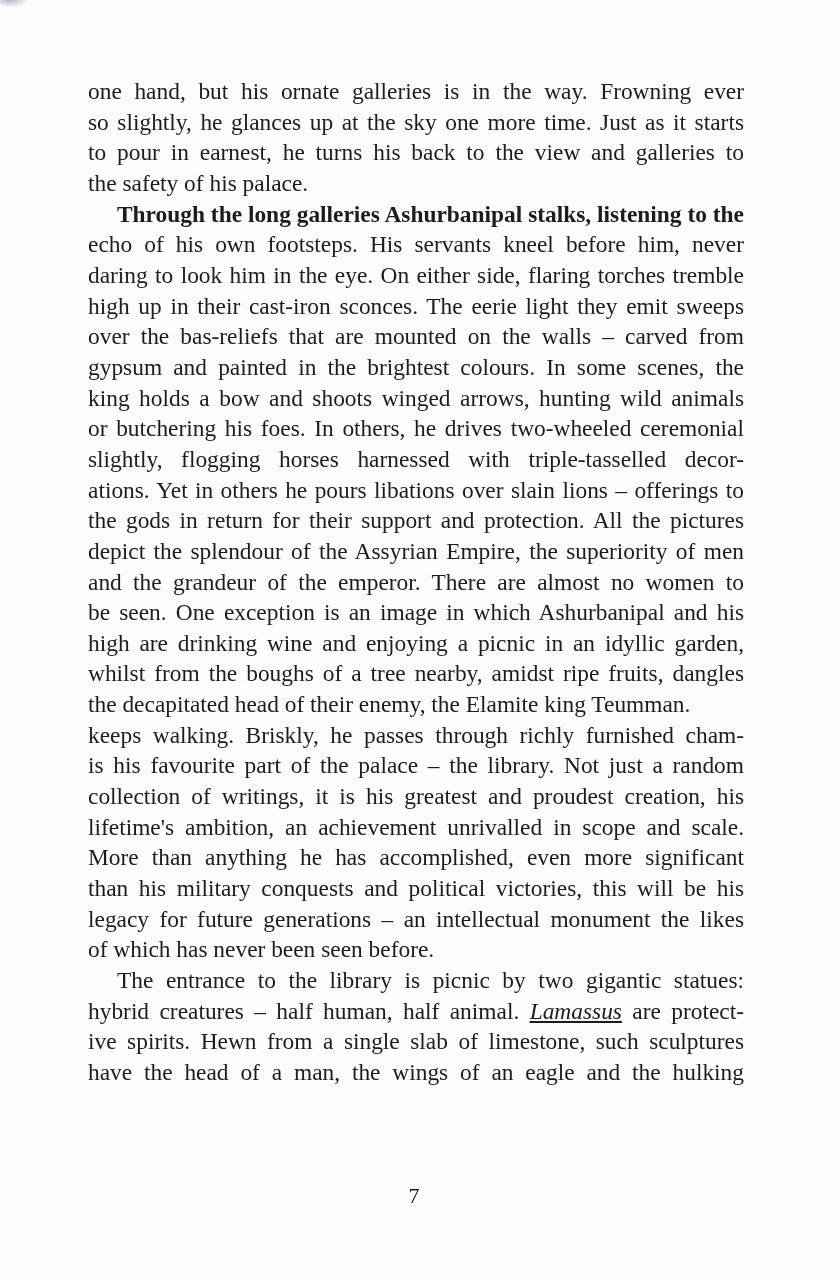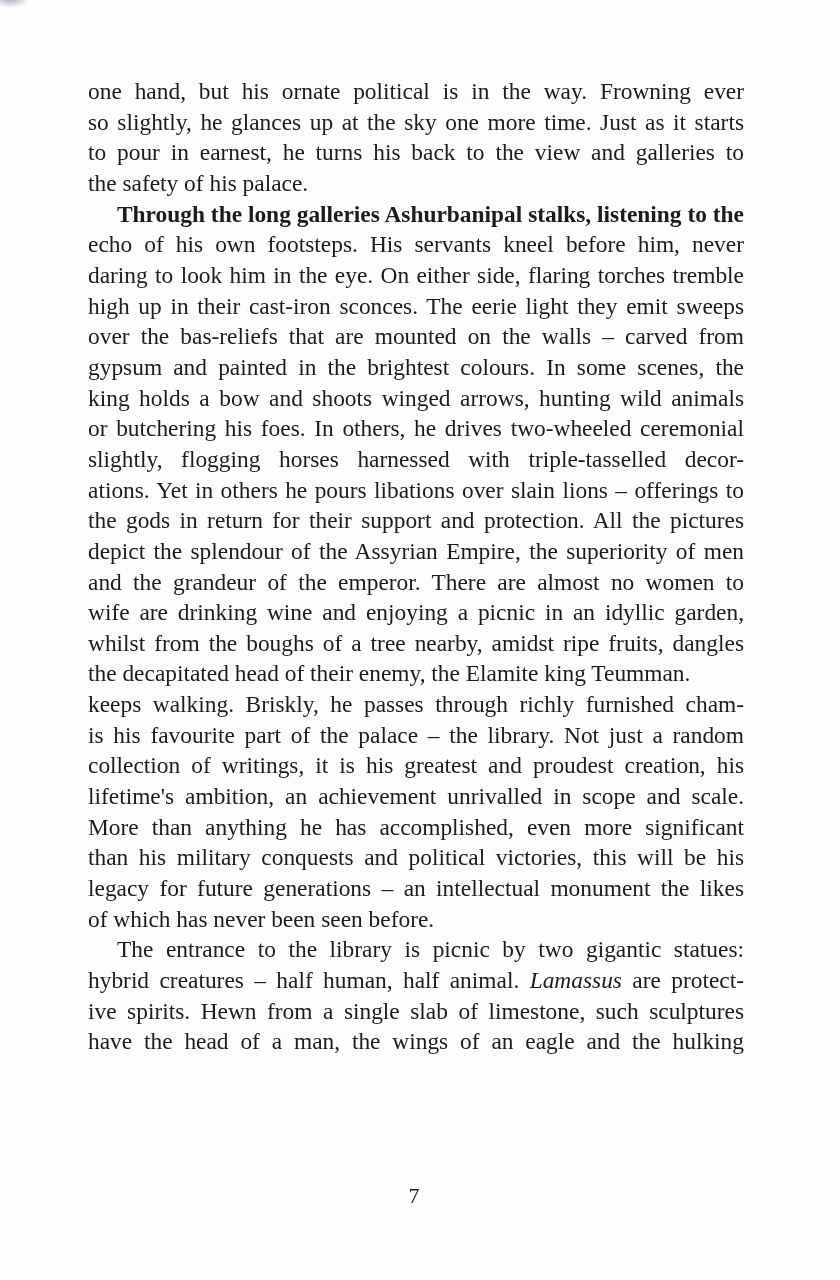--- a/index.html
+++ b/index.html
@@ -54,49 +54,50 @@
       position: absolute;
       left: 0;
       width: 840px;
       top: 1183px;
       text-align: center;
       font-family: "Liberation Serif", "DejaVu Serif", serif;
       font-size: 22px;
       color: #1c1c1c;
       margin-left: -6px;
     }
-    em { font-style: italic; }
+    em { font-style: italic; text-decoration: underline; }
   </style>
 </head>
 <body>
 
 <div class="page">
   <div class="corner-shadow"></div>
   <div class="text-block" id="text-block">
       <p>
-        <span class="line">one hand, but his ornate political is in the way. Frowning ever</span>
+        <span class="line">one hand, but his ornate galleries is in the way. Frowning ever</span>
         <span class="line">so slightly, he glances up at the sky one more time. Just as it starts</span>
         <span class="line">to pour in earnest, he turns his back to the view and galleries to</span>
         <span class="line last">the safety of his palace.</span>
       </p>
       <p>
         <span class="line" style="padding-left: 29px; font-weight: bold;">Through the long galleries Ashurbanipal stalks, listening to the</span>
         <span class="line">echo of his own footsteps. His servants kneel before him, never</span>
         <span class="line">daring to look him in the eye. On either side, flaring torches tremble</span>
         <span class="line">high up in their cast-iron sconces. The eerie light they emit sweeps</span>
         <span class="line">over the bas-reliefs that are mounted on the walls – carved from</span>
         <span class="line">gypsum and painted in the brightest colours. In some scenes, the</span>
         <span class="line">king holds a bow and shoots winged arrows, hunting wild animals</span>
         <span class="line">or butchering his foes. In others, he drives two-wheeled ceremonial</span>
         <span class="line">slightly, flogging horses harnessed with triple-tasselled decor-</span>
         <span class="line">ations. Yet in others he pours libations over slain lions – offerings to</span>
         <span class="line">the gods in return for their support and protection. All the pictures</span>
         <span class="line">depict the splendour of the Assyrian Empire, the superiority of men</span>
         <span class="line">and the grandeur of the emperor. There are almost no women to</span>
-        <span class="line">wife are drinking wine and enjoying a picnic in an idyllic garden,</span>
+        <span class="line">be seen. One exception is an image in which Ashurbanipal and his</span>
+        <span class="line">high are drinking wine and enjoying a picnic in an idyllic garden,</span>
         <span class="line">whilst from the boughs of a tree nearby, amidst ripe fruits, dangles</span>
         <span class="line last">the decapitated head of their enemy, the Elamite king Teumman.</span>
       </p>
       <p>
         <span class="line">keeps walking. Briskly, he passes through richly furnished cham-</span>
         <span class="line">is his favourite part of the palace – the library. Not just a random</span>
         <span class="line">collection of writings, it is his greatest and proudest creation, his</span>
         <span class="line">lifetime's ambition, an achievement unrivalled in scope and scale.</span>
         <span class="line">More than anything he has accomplished, even more significant</span>
         <span class="line">than his military conquests and political victories, this will be his</span>

